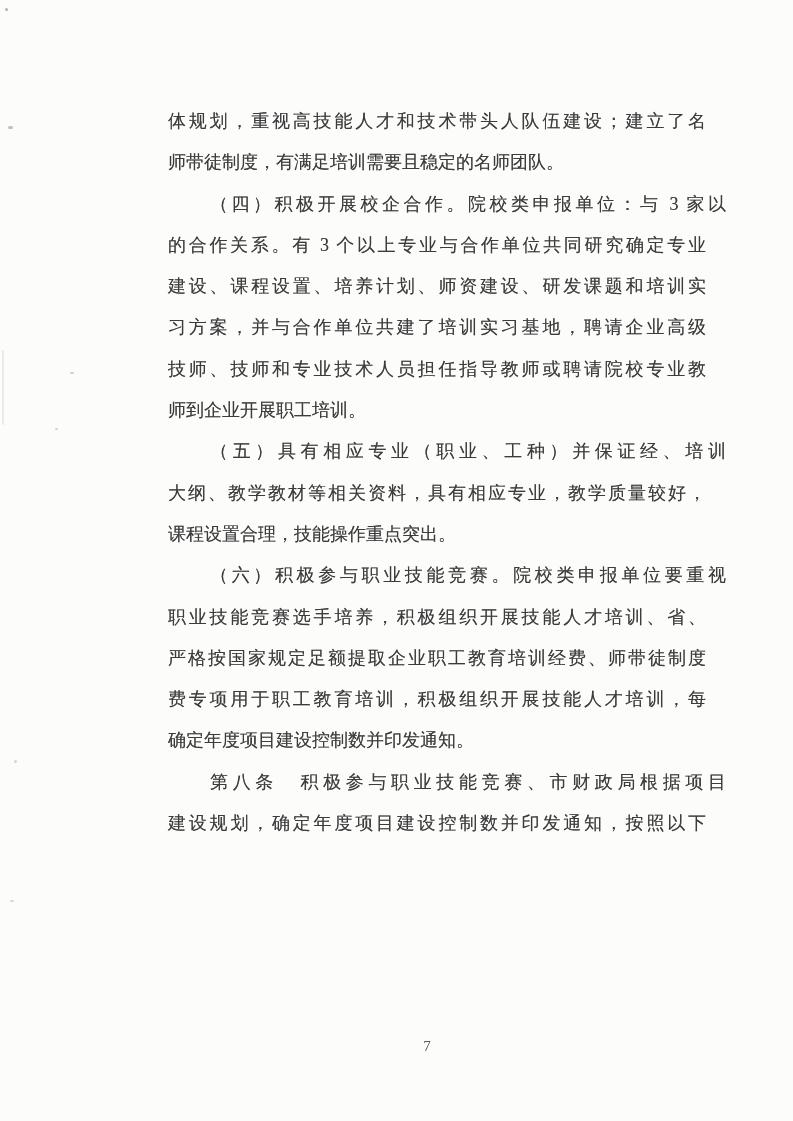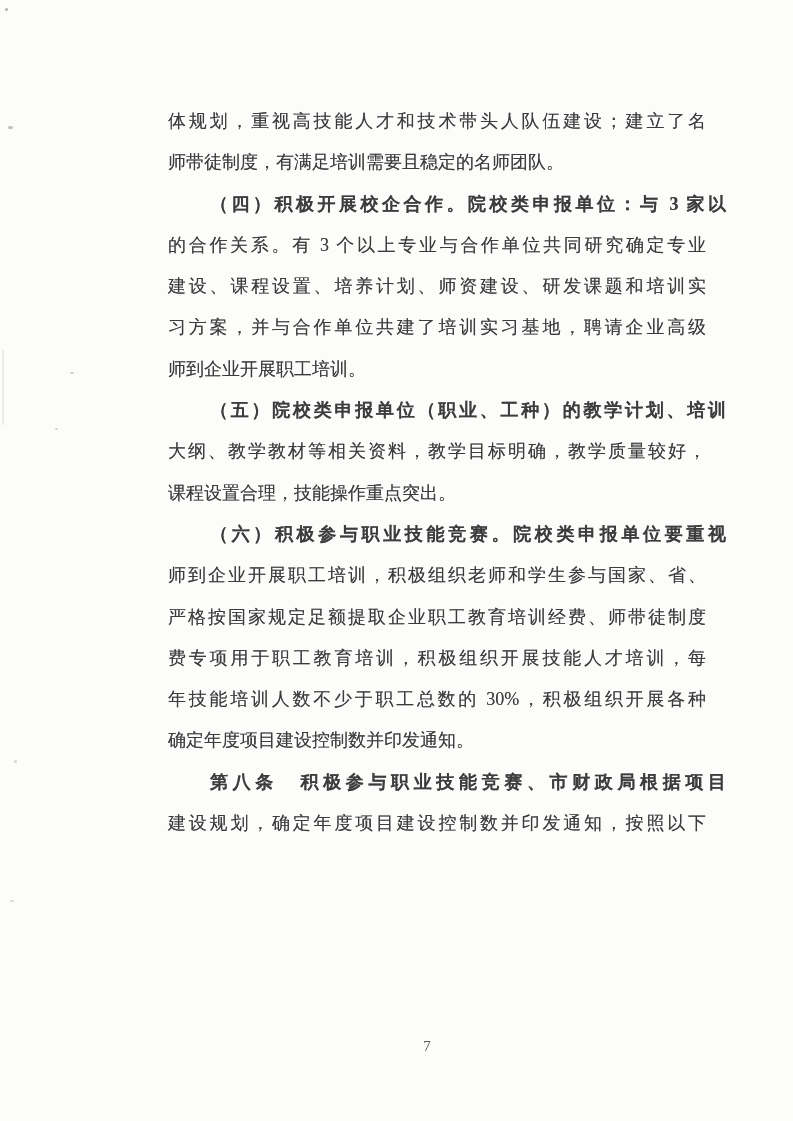--- a/index.html
+++ b/index.html
@@ -35,21 +35,20 @@
   }
   .line.justify {
     white-space: normal;
     text-align: justify;
     text-align-last: justify;
     text-justify: inter-character;
     word-break: break-all;
   }
   .line.indent {
     padding-left: 42px;
-    font-weight: bold;
   }
   .line.indent.justify {
     width: 516px;
   }
   .line.end {
     text-align: center;
     text-align-last: left;
   }
   .page-number {
     position: absolute;
@@ -87,29 +86,29 @@
   <div class="speck s6"></div>
   <div class="speck s7"></div>
 
   <div class="text-block">
     <div class="line justify">体规划，重视高技能人才和技术带头人队伍建设；建立了名</div>
     <div class="line end">师带徒制度，有满足培训需要且稳定的名师团队。</div>
     <div class="line justify indent">（四）积极开展校企合作。院校类申报单位：与 3 家以</div>
     <div class="line justify">的合作关系。有 3 个以上专业与合作单位共同研究确定专业</div>
     <div class="line justify">建设、课程设置、培养计划、师资建设、研发课题和培训实</div>
     <div class="line justify">习方案，并与合作单位共建了培训实习基地，聘请企业高级</div>
+    <div class="line justify">技师、技师和专业技术人员担任指导教师或聘请院校专业教</div>
     <div class="line end">师到企业开展职工培训。</div>
-    <div class="line justify indent">（五）院校类申报单位（职业、工种）的教学计划、培训</div>
-    <div class="line justify">大纲、教学教材等相关资料，教学目标明确，教学质量较好，</div>
+    <div class="line justify indent">（五）具有相应专业（职业、工种）并保证经、培训</div>
+    <div class="line justify">大纲、教学教材等相关资料，具有相应专业，教学质量较好，</div>
     <div class="line end">课程设置合理，技能操作重点突出。</div>
     <div class="line justify indent">（六）积极参与职业技能竞赛。院校类申报单位要重视</div>
-    <div class="line justify">师到企业开展职工培训，积极组织老师和学生参与国家、省、</div>
+    <div class="line justify">职业技能竞赛选手培养，积极组织开展技能人才培训、省、</div>
     <div class="line justify">严格按国家规定足额提取企业职工教育培训经费、师带徒制度</div>
     <div class="line justify">费专项用于职工教育培训，积极组织开展技能人才培训，每</div>
-    <div class="line justify">年技能培训人数不少于职工总数的 30%，积极组织开展各种</div>
     <div class="line end">确定年度项目建设控制数并印发通知。</div>
     <div class="line justify indent">第八条　积极参与职业技能竞赛、市财政局根据项目</div>
     <div class="line justify">建设规划，确定年度项目建设控制数并印发通知，按照以下</div>
   </div>
 
   <div class="page-number">7</div>
 
 </div>
 
 </body></html>

